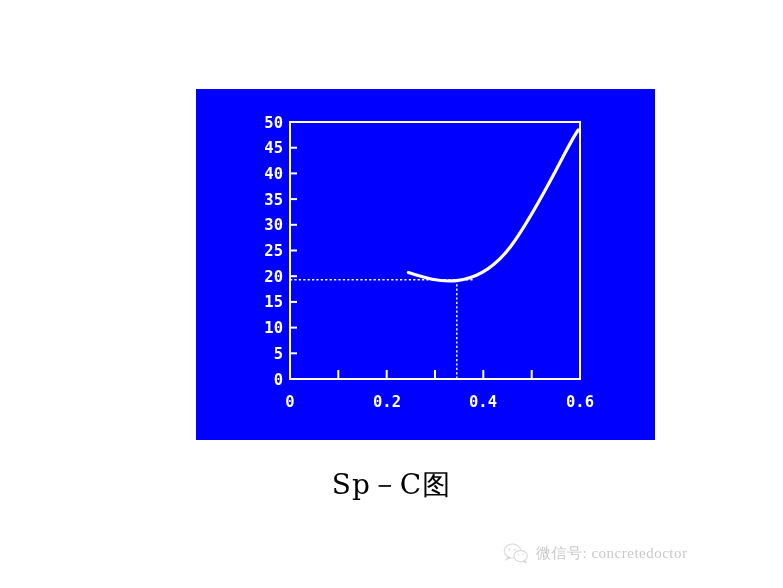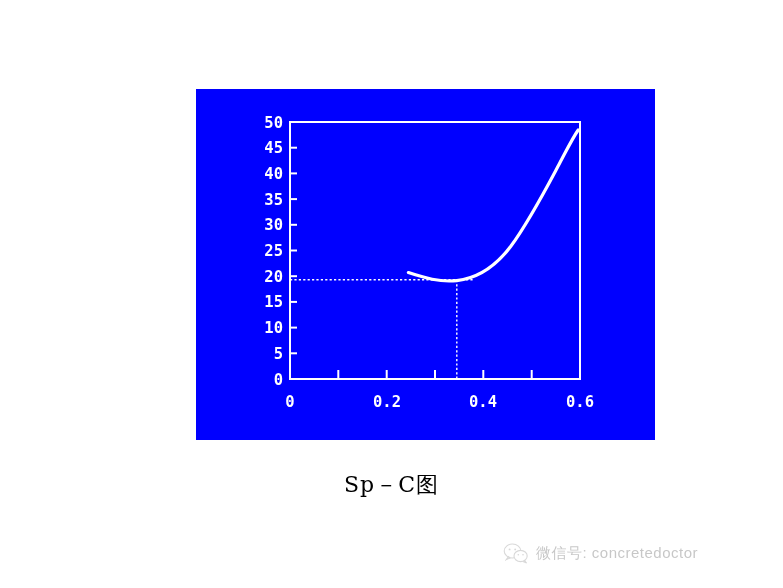--- a/index.html
+++ b/index.html
@@ -38,21 +38,21 @@
   
   #caption{
     position:absolute;
     left:0;top:462px;
     width:783px;
     text-align:center;
   }
   .caption-line{
     color:#000000;
     font-family:"DejaVu Serif","Liberation Serif",serif;
-    font-size:22px;
+    font-size:28px;
     line-height:45px;
     letter-spacing:1px;
     white-space:nowrap;
   }
 
   
   #watermark{
     position:absolute;
     left:503px;top:538px;
     height:30px;
@@ -60,21 +60,21 @@
     align-items:center;
     gap:7px;
     opacity:0.55;
   }
   #wechat-icon{
     width:26px;height:22px;
     flex:0 0 auto;
   }
   #watermark-text{
     color:#9a9a9a;
-    font-family:Liberation Sans, sans-serif;
+    font-family:Liberation Serif, serif;
     font-size:15px;
     letter-spacing:0.5px;
     white-space:nowrap;
   }
 </style>
 </head>
 <body>
 
 <div id="slide">
 

